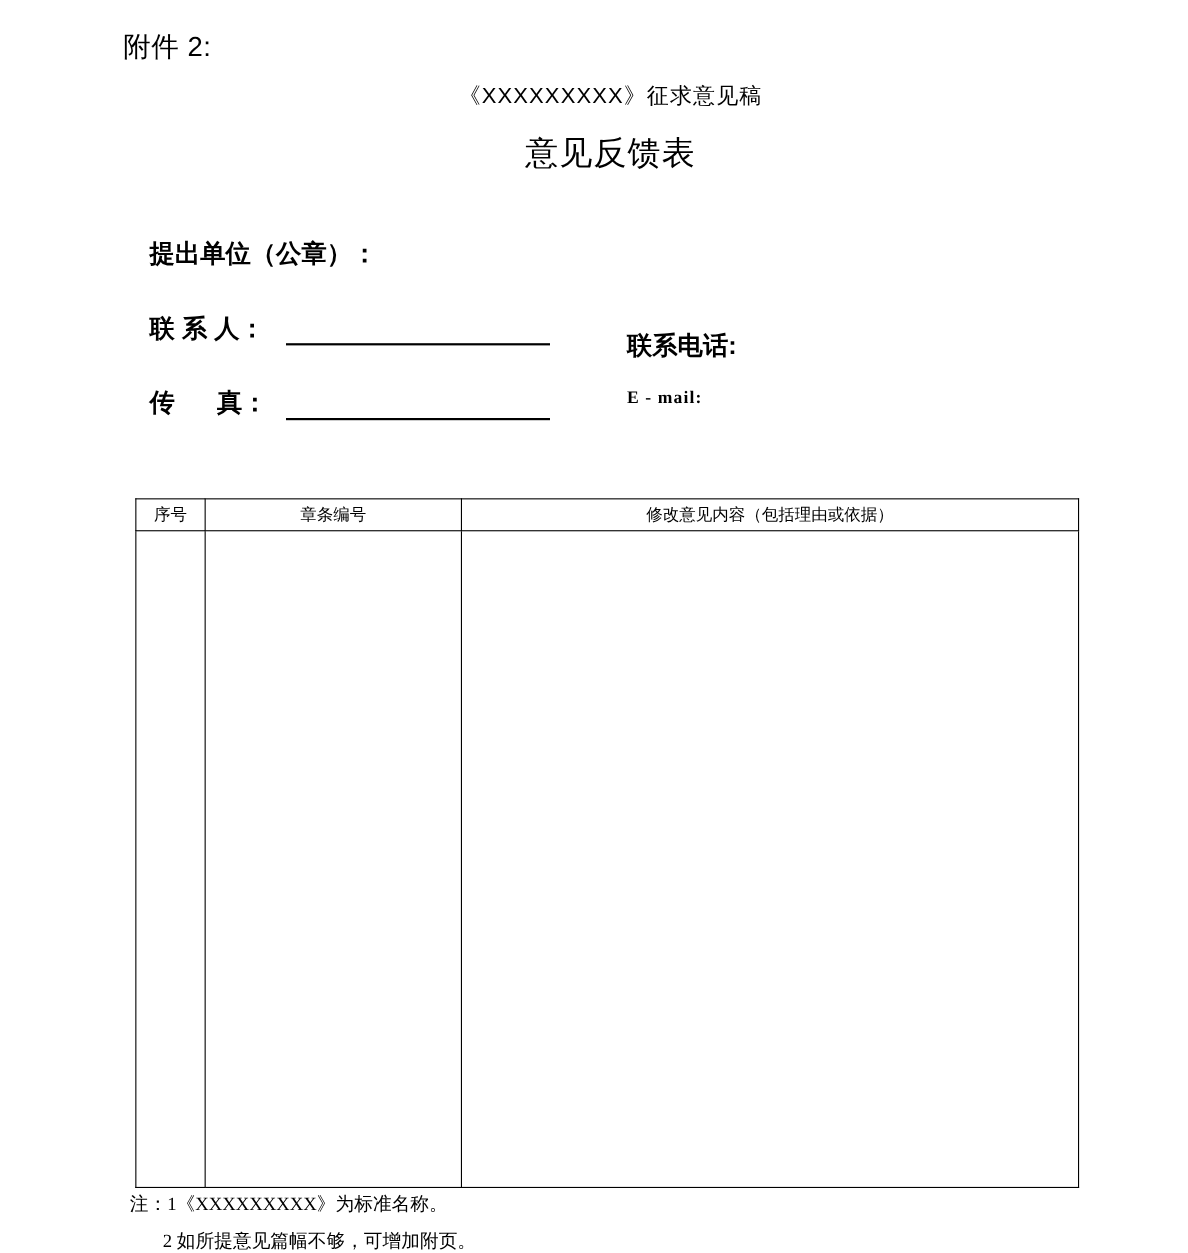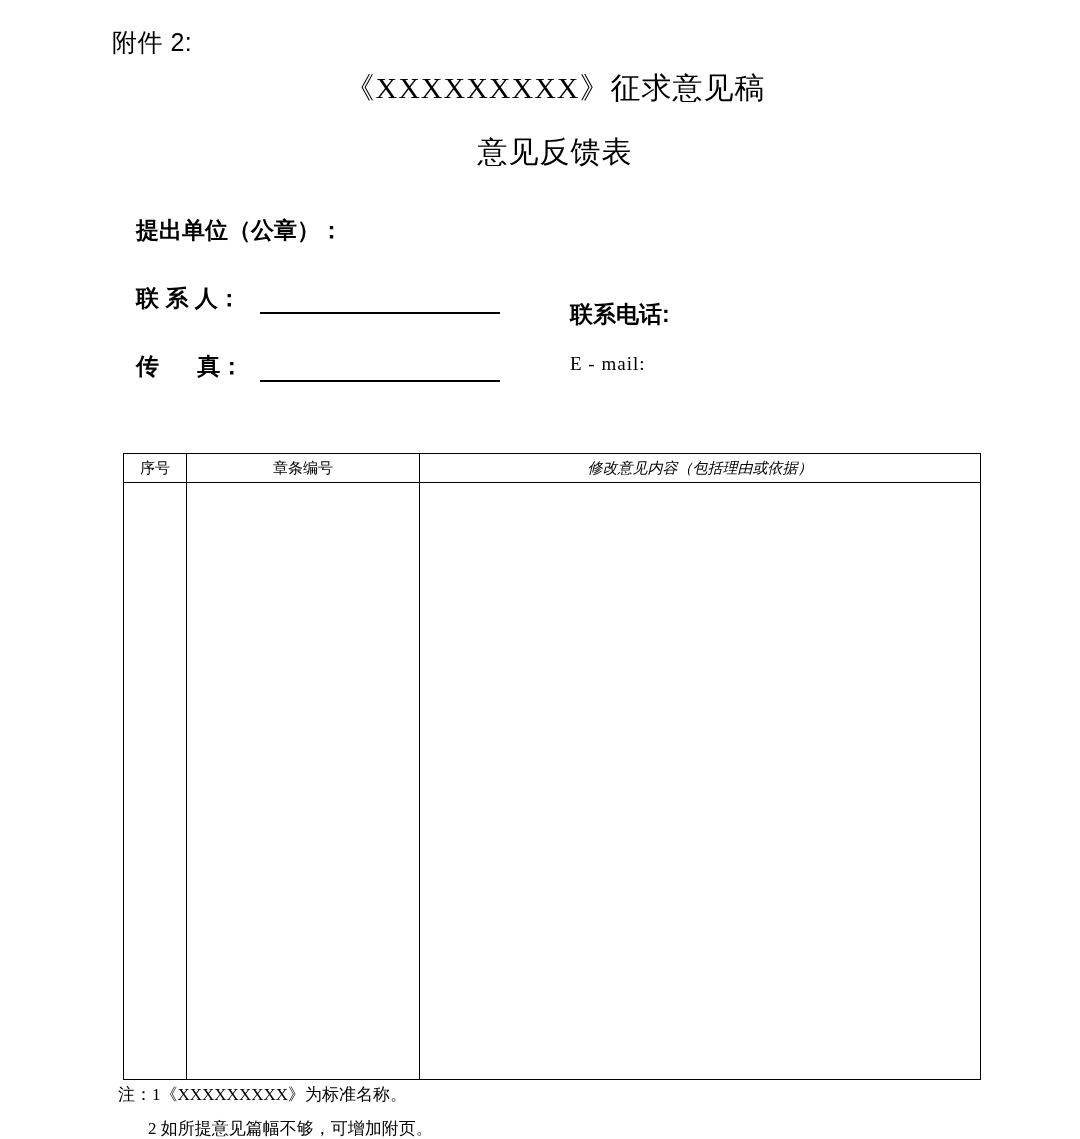--- a/index.html
+++ b/index.html
@@ -31,32 +31,32 @@
     text-align: right;
   }
   .title-block {
     position: absolute;
     left: 0;
     top: 66px;
     width: 1080px;
     text-align: center;
   }
   .title-line1 {
-    font-family: Liberation Serif, serif;
-    font-size: 30px;
+    font-family: Liberation Sans, sans-serif;
+    font-size: 20px;
     line-height: 44px;
     letter-spacing: 1px;
     padding-left: 30px;
   }
   .title-line2 {
     font-family: "Liberation Sans", sans-serif;
     font-size: 30px;
     line-height: 44px;
     letter-spacing: 1px;
-    margin-top: 20px;
+    margin-top: 8px;
     padding-left: 30px;
   }
   .fields {
     position: absolute;
     left: 120px;
     top: 215px;
     width: 840px;
   }
   .field-row {
     position: relative;
@@ -83,22 +83,22 @@
     position: absolute;
     left: 450px;
     top: 16px;
     white-space: pre;
   }
   .fld-right-serif {
     position: absolute;
     left: 450px;
     top: 2px;
     font-family: "Liberation Serif", serif;
-    font-weight: normal;
-    font-size: 19px;
+    font-weight: bold;
+    font-size: 16px;
     letter-spacing: 1px;
     white-space: pre;
   }
   table.feedback {
     position: absolute;
     left: 123px;
     top: 453px;
     width: 854px;
     border-collapse: collapse;
     table-layout: fixed;
@@ -113,21 +113,21 @@
     padding: 0;
   }
   table.feedback th {
     height: 28px;
   }
   table.feedback td.body-cell {
     height: 596px;
   }
   .col-1 { width: 62px; }
   .col-2 { width: 232px; margin-left: 22px; }
-  .col-3 { width: 560px; font-style: italic; }
+  .col-3 { width: 560px; }
   .notes {
     position: absolute;
     left: 118px;
     top: 1078px;
     width: 860px;
     font-family: "Liberation Serif", serif;
     font-size: 17px;
     line-height: 34px;
   }
   .note-line {

